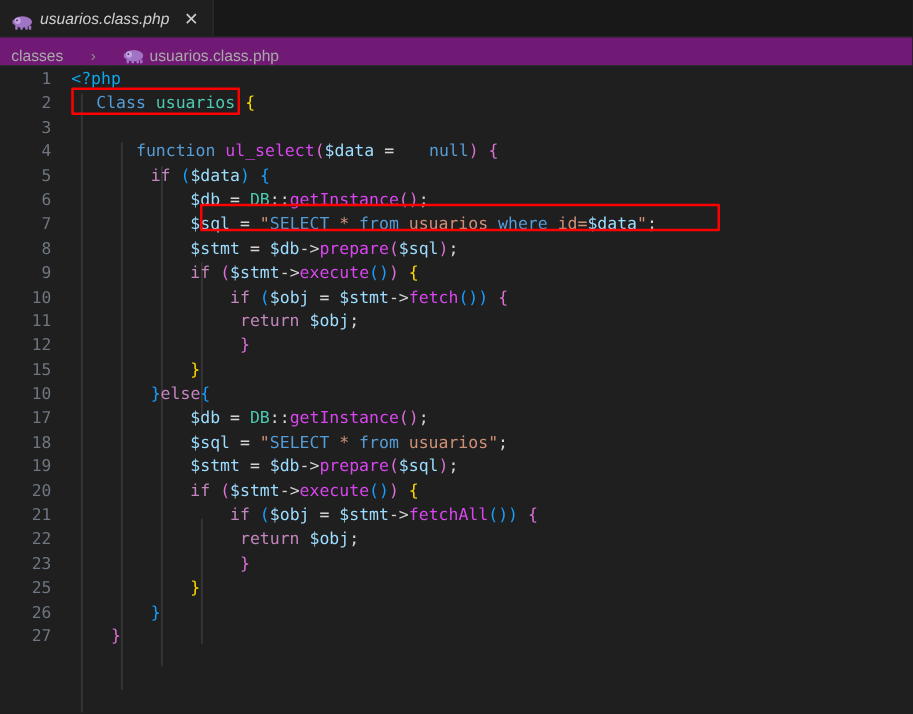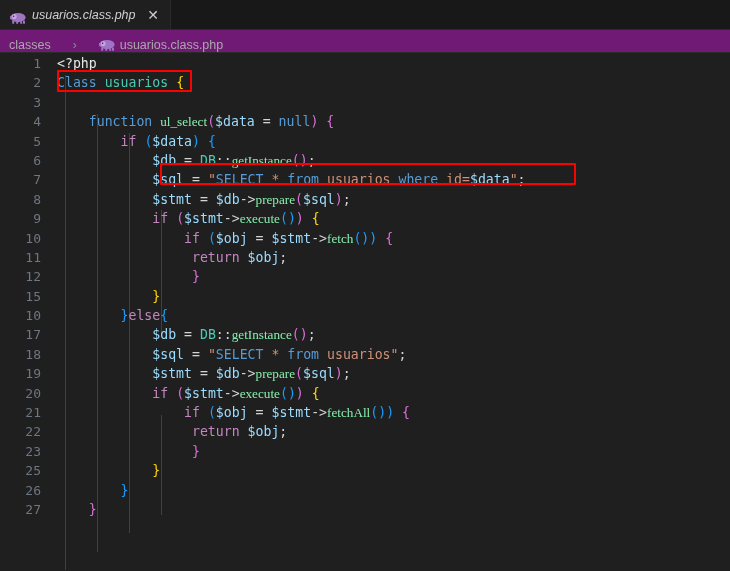--- a/index.html
+++ b/index.html
@@ -96,31 +96,31 @@
     position: absolute;
     left: 57px; top: 0;
   }
 
   
   #guides { position: absolute; left: 0; top: 0; width: 100%; height: 100%; pointer-events: none; }
   .guide { position: absolute; width: 1px; background: #404040; }
 
   
   .t-plain  { color: #d4d4d4; }
-  .t-kw     { color: #569cd6; }   
+  .t-kw     { color: #569cd6; padding-left: 20px; }   
   .t-ctrl   { color: #c586c0; }   
   .t-type   { color: #4ec9b0; }   
-  .t-fn     { color: #86efac; font-family: Liberation Serif, serif; }   
+  .t-fn     { color: #d946ef; }   
   .t-var    { color: #9cdcfe; }   
   .t-str    { color: #ce9178; }   
   .t-sqlkw  { color: #569cd6; }   
   .t-p1     { color: #ffd700; }   
   .t-p2     { color: #da70d6; }   
   .t-p3     { color: #179fff; }   
-  .t-tag    { color: #e5e5e5; margin-top: 44px; }
+  .t-tag    { color: #0ea5e9; margin-top: 44px; }
 
   
   .annot {
     position: absolute;
     border: 2px solid #ff0000;
     pointer-events: none;
     border-radius: 1px;
   }
 
   

